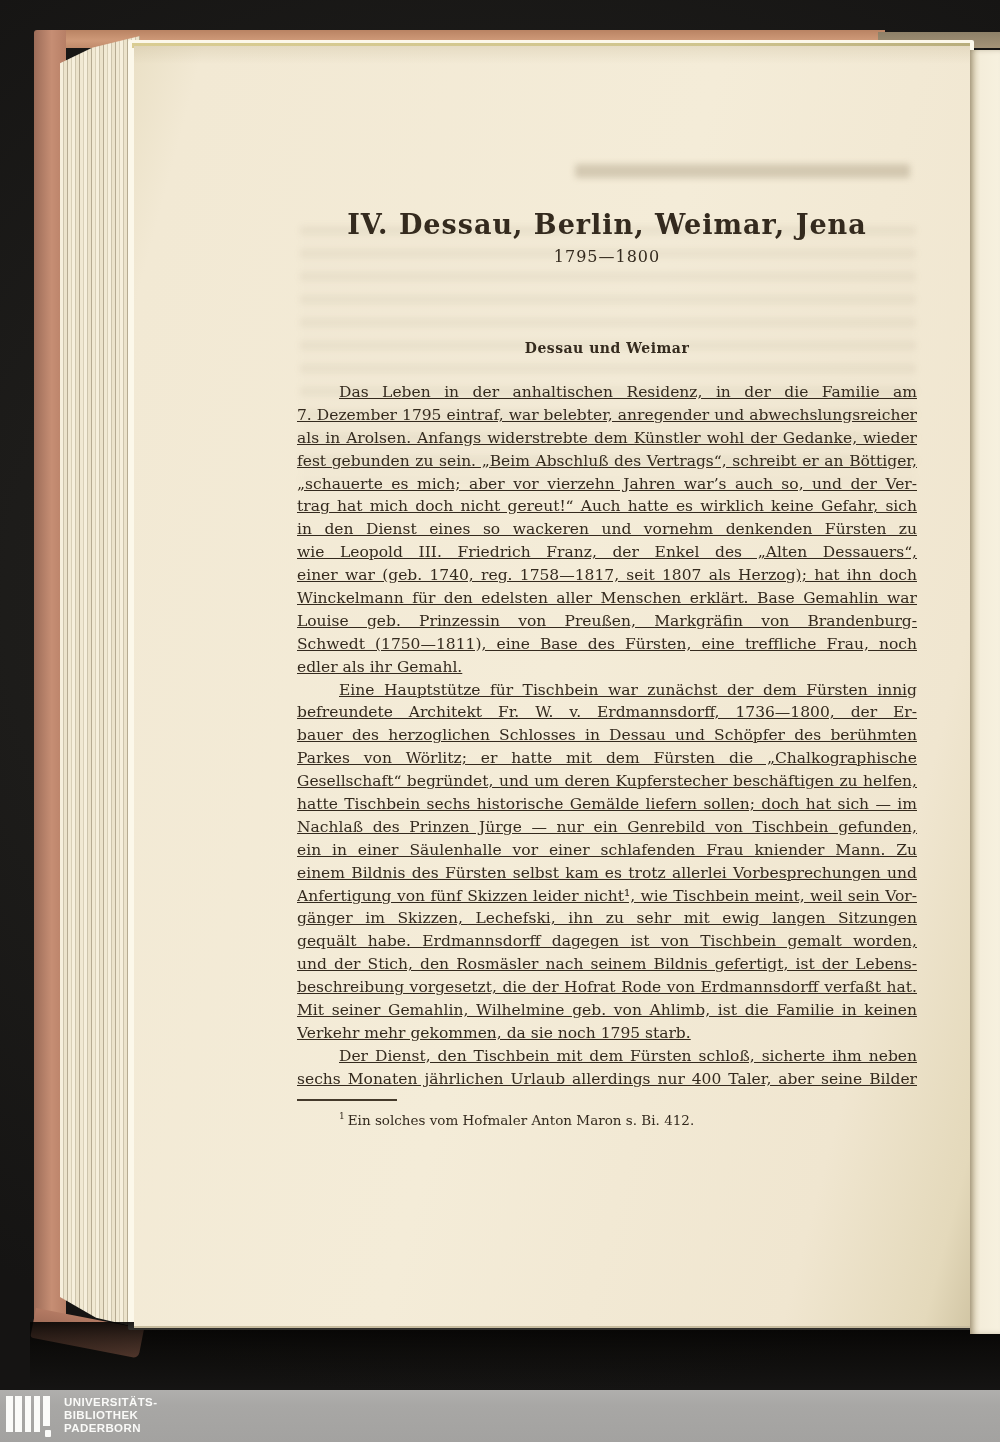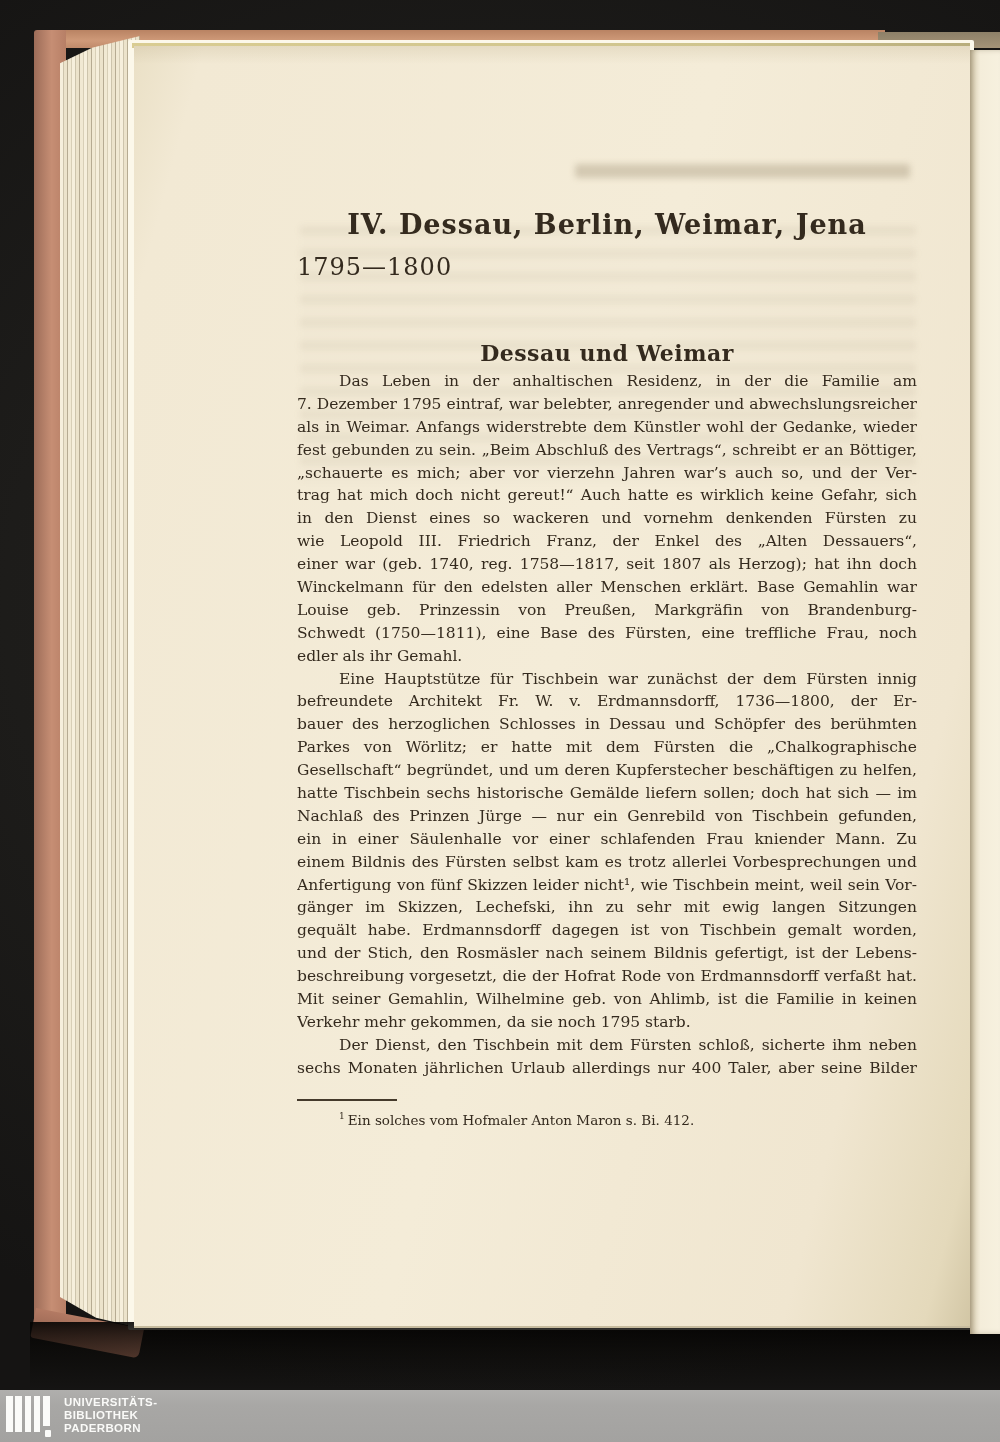--- a/index.html
+++ b/index.html
@@ -72,30 +72,30 @@
       rgba(133,118,90,0.02) 9px, rgba(133,118,90,0.02) 23px);
     filter:blur(3px);opacity:.55;
   }
   
   .book-page, .book-page *{color:#342a1e;}
   .chapter-heading{
     position:absolute;left:163px;top:163px;width:620px;
     font-size:27px;font-weight:bold;text-align:center;letter-spacing:1px;
   }
   .chapter-years{
-    position:absolute;left:163px;top:207px;width:620px;
-    font-size:24px;letter-spacing:1px;
+    position:absolute;left:163px;top:201px;width:620px;
+    font-size:16px;text-align:center;letter-spacing:1px;
   }
   .section-heading{
     position:absolute;left:163px;top:294px;width:620px;
-    font-size:22px;font-weight:bold;text-align:center;letter-spacing:.5px;
+    font-size:14px;font-weight:bold;text-align:center;letter-spacing:.5px;
   }
   .body-text{
-    position:absolute;left:163px;top:324px;width:620px;
-    font-size:15.5px;line-height:22.9px;
+    position:absolute;left:163px;top:335px;width:620px;
+    font-size:15.5px;line-height:22.9px;text-decoration:underline;
   }
   .line{
     height:22.9px;overflow:hidden;
     text-align:justify;text-align-last:justify;
   }
   .line.first{text-indent:42px;}
   .line.last{text-align-last:left;}
   .footnote-rule{
     position:absolute;left:163px;top:1053px;width:100px;height:0;
     border-top:2px solid #453a2b;
@@ -144,21 +144,21 @@
     <div class="bleed-header"></div>
     <div class="bleed-body"></div>
 
     <div class="chapter-heading">IV. Dessau, Berlin, Weimar, Jena</div>
     <div class="chapter-years">1795—1800</div>
     <div class="section-heading">Dessau und Weimar</div>
 
     <div class="body-text" id="body-text">
         <div class="line first">Das Leben in der anhaltischen Residenz, in der die Familie am</div>
         <div class="line">7. Dezember 1795 eintraf, war belebter, anregender und abwechslungsreicher</div>
-        <div class="line">als in Weimar. Anfangs widerstrebte dem Künstler wohl der Gedanke, wieder</div>
+        <div class="line">als in Arolsen. Anfangs widerstrebte dem Künstler wohl der Gedanke, wieder</div>
         <div class="line">fest gebunden zu sein. „Beim Abschluß des Vertrags“, schreibt er an Böttiger,</div>
         <div class="line">„schauerte es mich; aber vor vierzehn Jahren war’s auch so, und der Ver-</div>
         <div class="line">trag hat mich doch nicht gereut!“ Auch hatte es wirklich keine Gefahr, sich</div>
         <div class="line">in den Dienst eines so wackeren und vornehm denkenden Fürsten zu begeben,</div>
         <div class="line">wie Leopold III. Friedrich Franz, der Enkel des „Alten Dessauers“,</div>
         <div class="line">einer war (geb. 1740, reg. 1758—1817, seit 1807 als Herzog); hat ihn doch</div>
         <div class="line">Winckelmann für den edelsten aller Menschen erklärt. Base Gemahlin war</div>
         <div class="line">Louise geb. Prinzessin von Preußen, Markgräfin von Brandenburg-</div>
         <div class="line">Schwedt (1750—1811), eine Base des Fürsten, eine treffliche Frau, noch</div>
         <div class="line last">edler als ihr Gemahl.</div>

